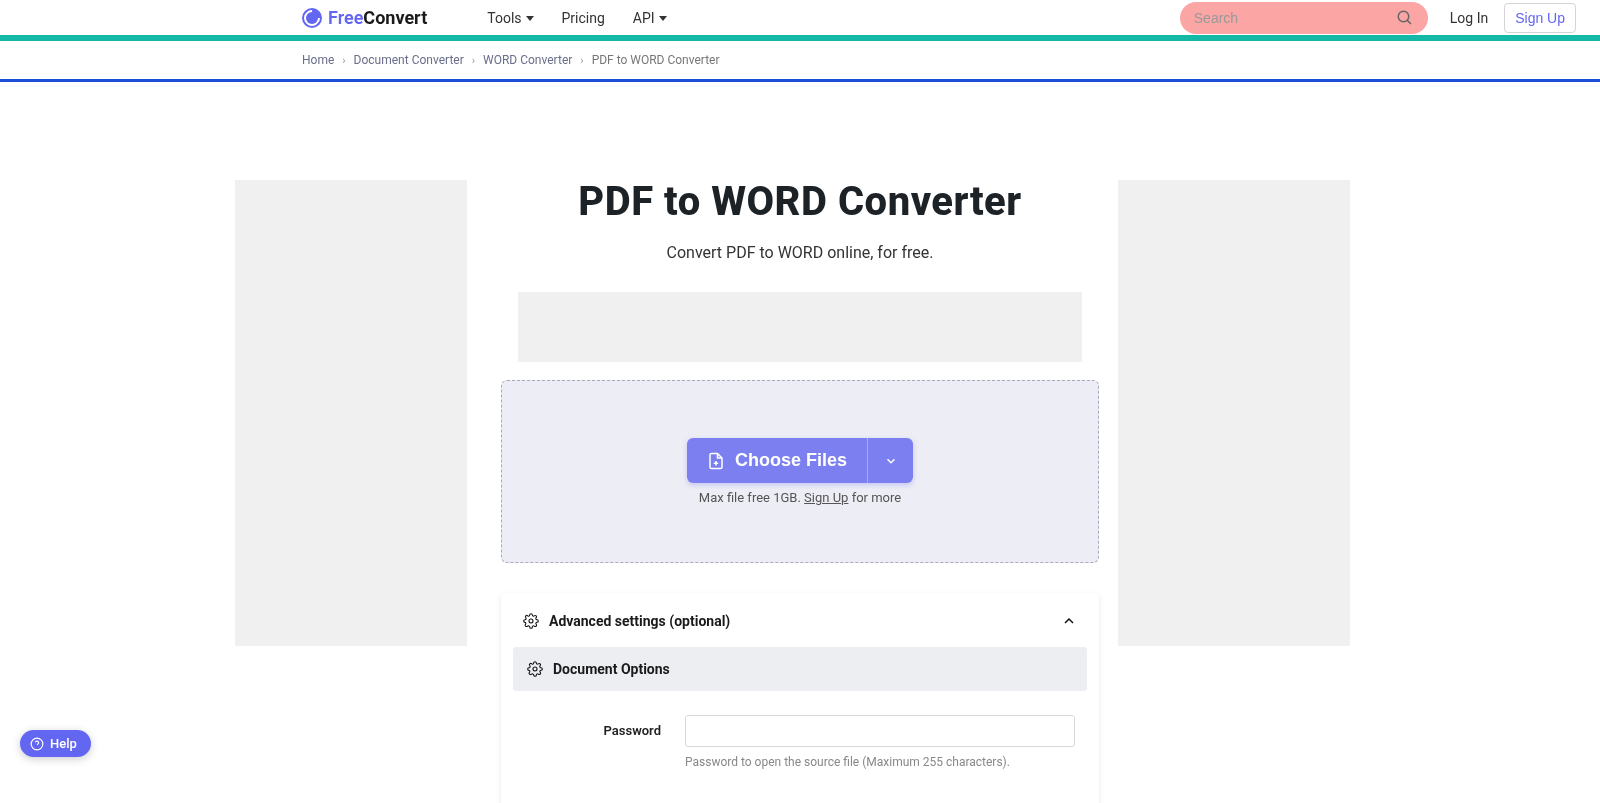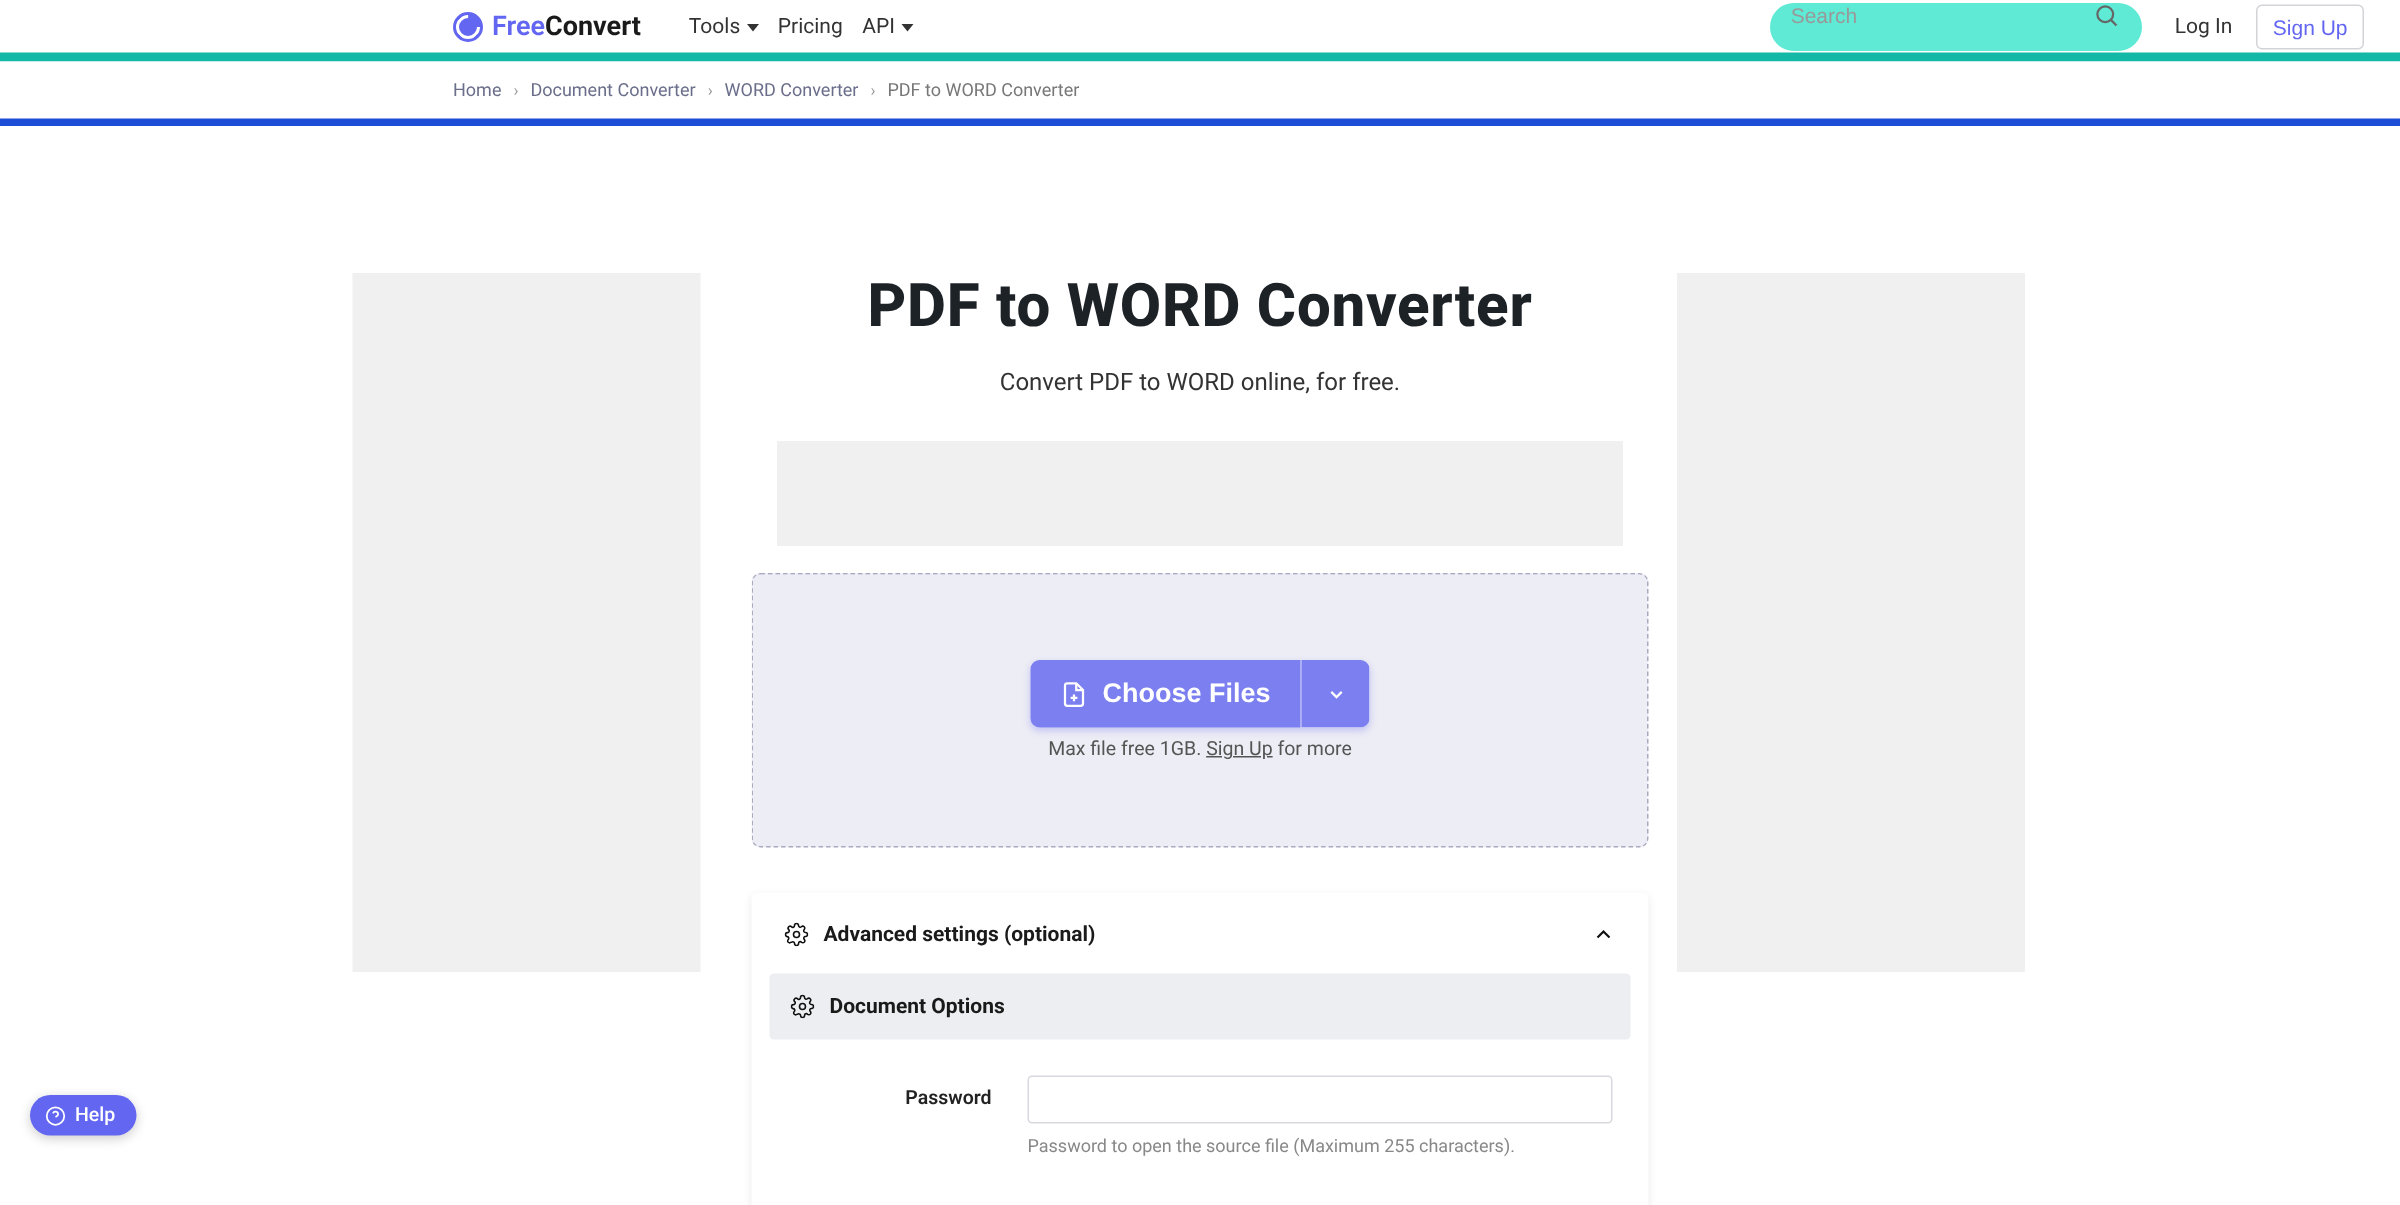--- a/index.html
+++ b/index.html
@@ -44,44 +44,44 @@
       content: "";
       width: 12px;
       height: 12px;
       border: 2px solid #fff;
       border-radius: 50%;
       border-top-color: transparent;
       transform: rotate(45deg);
     }
     .logo .free { color: #6366f1; font-weight: 600; }
     .logo .convert { font-weight: 700; }
-    .nav { display: flex; gap: 13px; margin-left: 32px; }
+    .nav { display: flex; gap: 28px; margin-left: 60px; }
     .nav-item {
       display: flex;
       align-items: center;
       gap: 4px;
       font-size: 14px;
       color: #333;
       cursor: pointer;
     }
     .chev-down {
       width: 0; height: 0;
       border-left: 4px solid transparent;
       border-right: 4px solid transparent;
       border-top: 5px solid #333;
       margin-top: 2px;
     }
     .spacer { flex: 1; }
     .search-wrap {
       width: 248px;
       height: 32px;
-      background: #5eead4;
+      background: #fca5a5;
       border-radius: 16px;
       display: flex;
-      align-items: flex-start;
+      align-items: center;
       padding: 0 14px;
       gap: 8px;
     }
     .search-input {
       flex: 1;
       border: none;
       background: transparent;
       outline: none;
       font-size: 14px;
       color: #555;
@@ -93,21 +93,21 @@
     .signup-btn {
       font-size: 14px;
       color: #6366f1;
       border: 1px solid #d4d4d8;
       border-radius: 4px;
       padding: 6px 10px;
       background: #fff;
       cursor: pointer;
     }
     .breadcrumb-wrap {
-      border-bottom: 5px solid #1d4ed8;
+      border-bottom: 3px solid #1d4ed8;
       background: #fff;
     }
     .breadcrumb {
       max-width: 1600px;
       padding: 12px 24px 12px 302px;
       display: flex;
       align-items: center;
       gap: 8px;
       font-size: 12px;
     }

